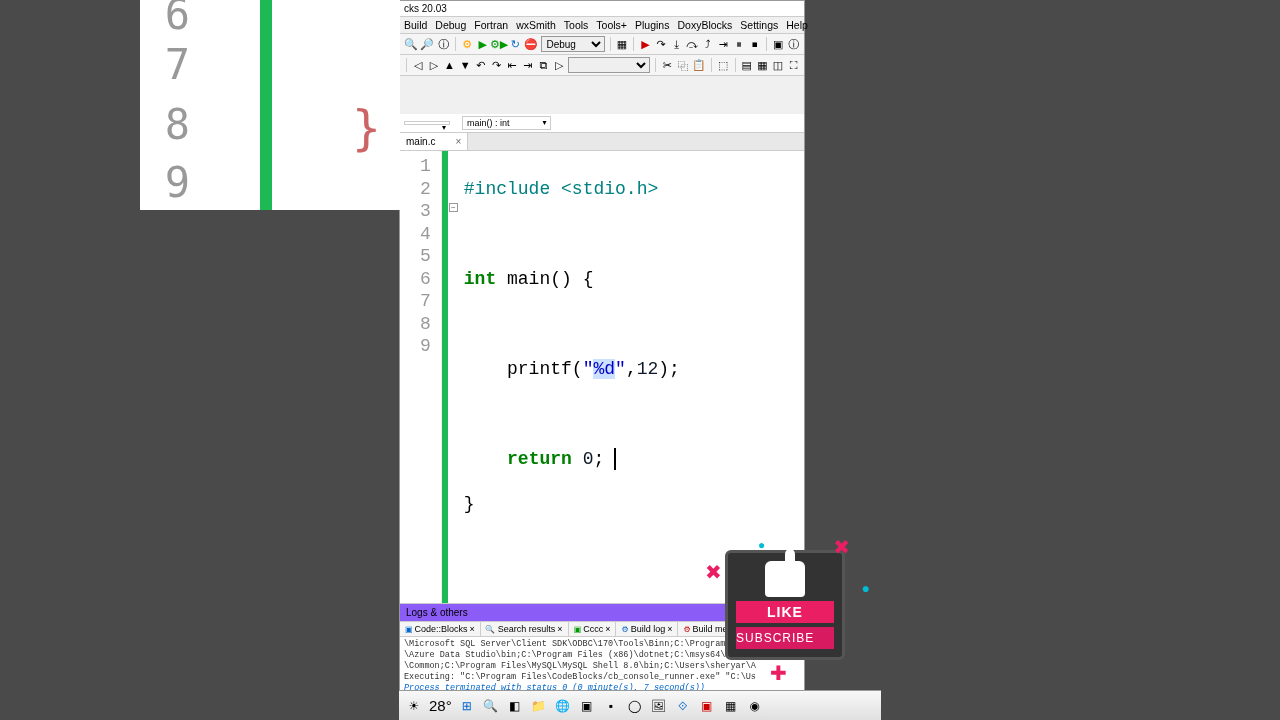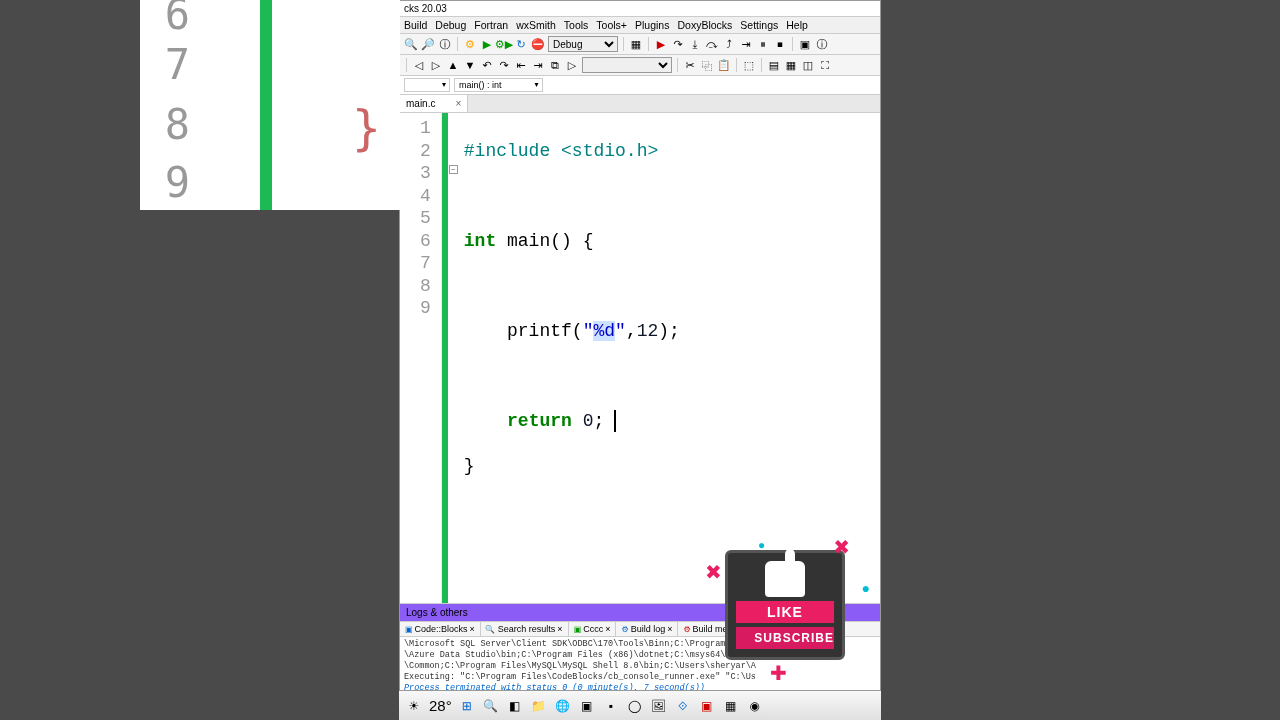--- a/index.html
+++ b/index.html
@@ -40,21 +40,21 @@
   left: 212px;
   top: 100px;
   font-size: 48px;
   color: #cc6666;
   font-family: monospace;
 }
 .ide-window {
   position: absolute;
   left: 399px;
   top: 0;
-  width: 482px;
+  width: 406px;
   height: 720px;
   background: #f0f0f0;
   border: 1px solid #999;
   display: flex;
   flex-direction: column;
 }
 .title-frag {
   background: #fff;
   font-size: 10px;
   padding: 2px 4px;
@@ -91,21 +91,23 @@
   font-size: 10px;
   height: 16px;
   border: 1px solid #999;
 }
 .breadcrumb {
   background: #fff;
   padding: 2px 4px;
   font-size: 10px;
   border-bottom: 1px solid #ccc;
   display: flex;
-  gap: 4px;
+  align-items: center;
+  gap: 12px;
+  margin-top: 38px;
 }
 .breadcrumb .dd {
   border: 1px solid #ccc;
   padding: 1px 40px 1px 4px;
   font-size: 9px;
   position: relative;
 }
 .breadcrumb .dd::after {
   content: "▾";
   position: absolute;
@@ -292,23 +294,23 @@
   padding: 3px 0;
   letter-spacing: 1px;
 }
 .sub-banner {
   position: absolute;
   bottom: 8px;
   left: 8px;
   right: 8px;
   background: #d81b60;
   color: #fff;
-  font-weight: bold;
+  font-weight: normal;
   font-size: 12px;
-  text-align: right;
+  text-align: left;
   padding: 4px 0;
   letter-spacing: 1px;
 }
 .sparkle {
   position: absolute;
   font-size: 20px;
   color: #e91e63;
 }
 .sp1 { top: 5px; right: 10px; }
 .sp2 { top: 30px; left: -5px; color: #e91e63; }

